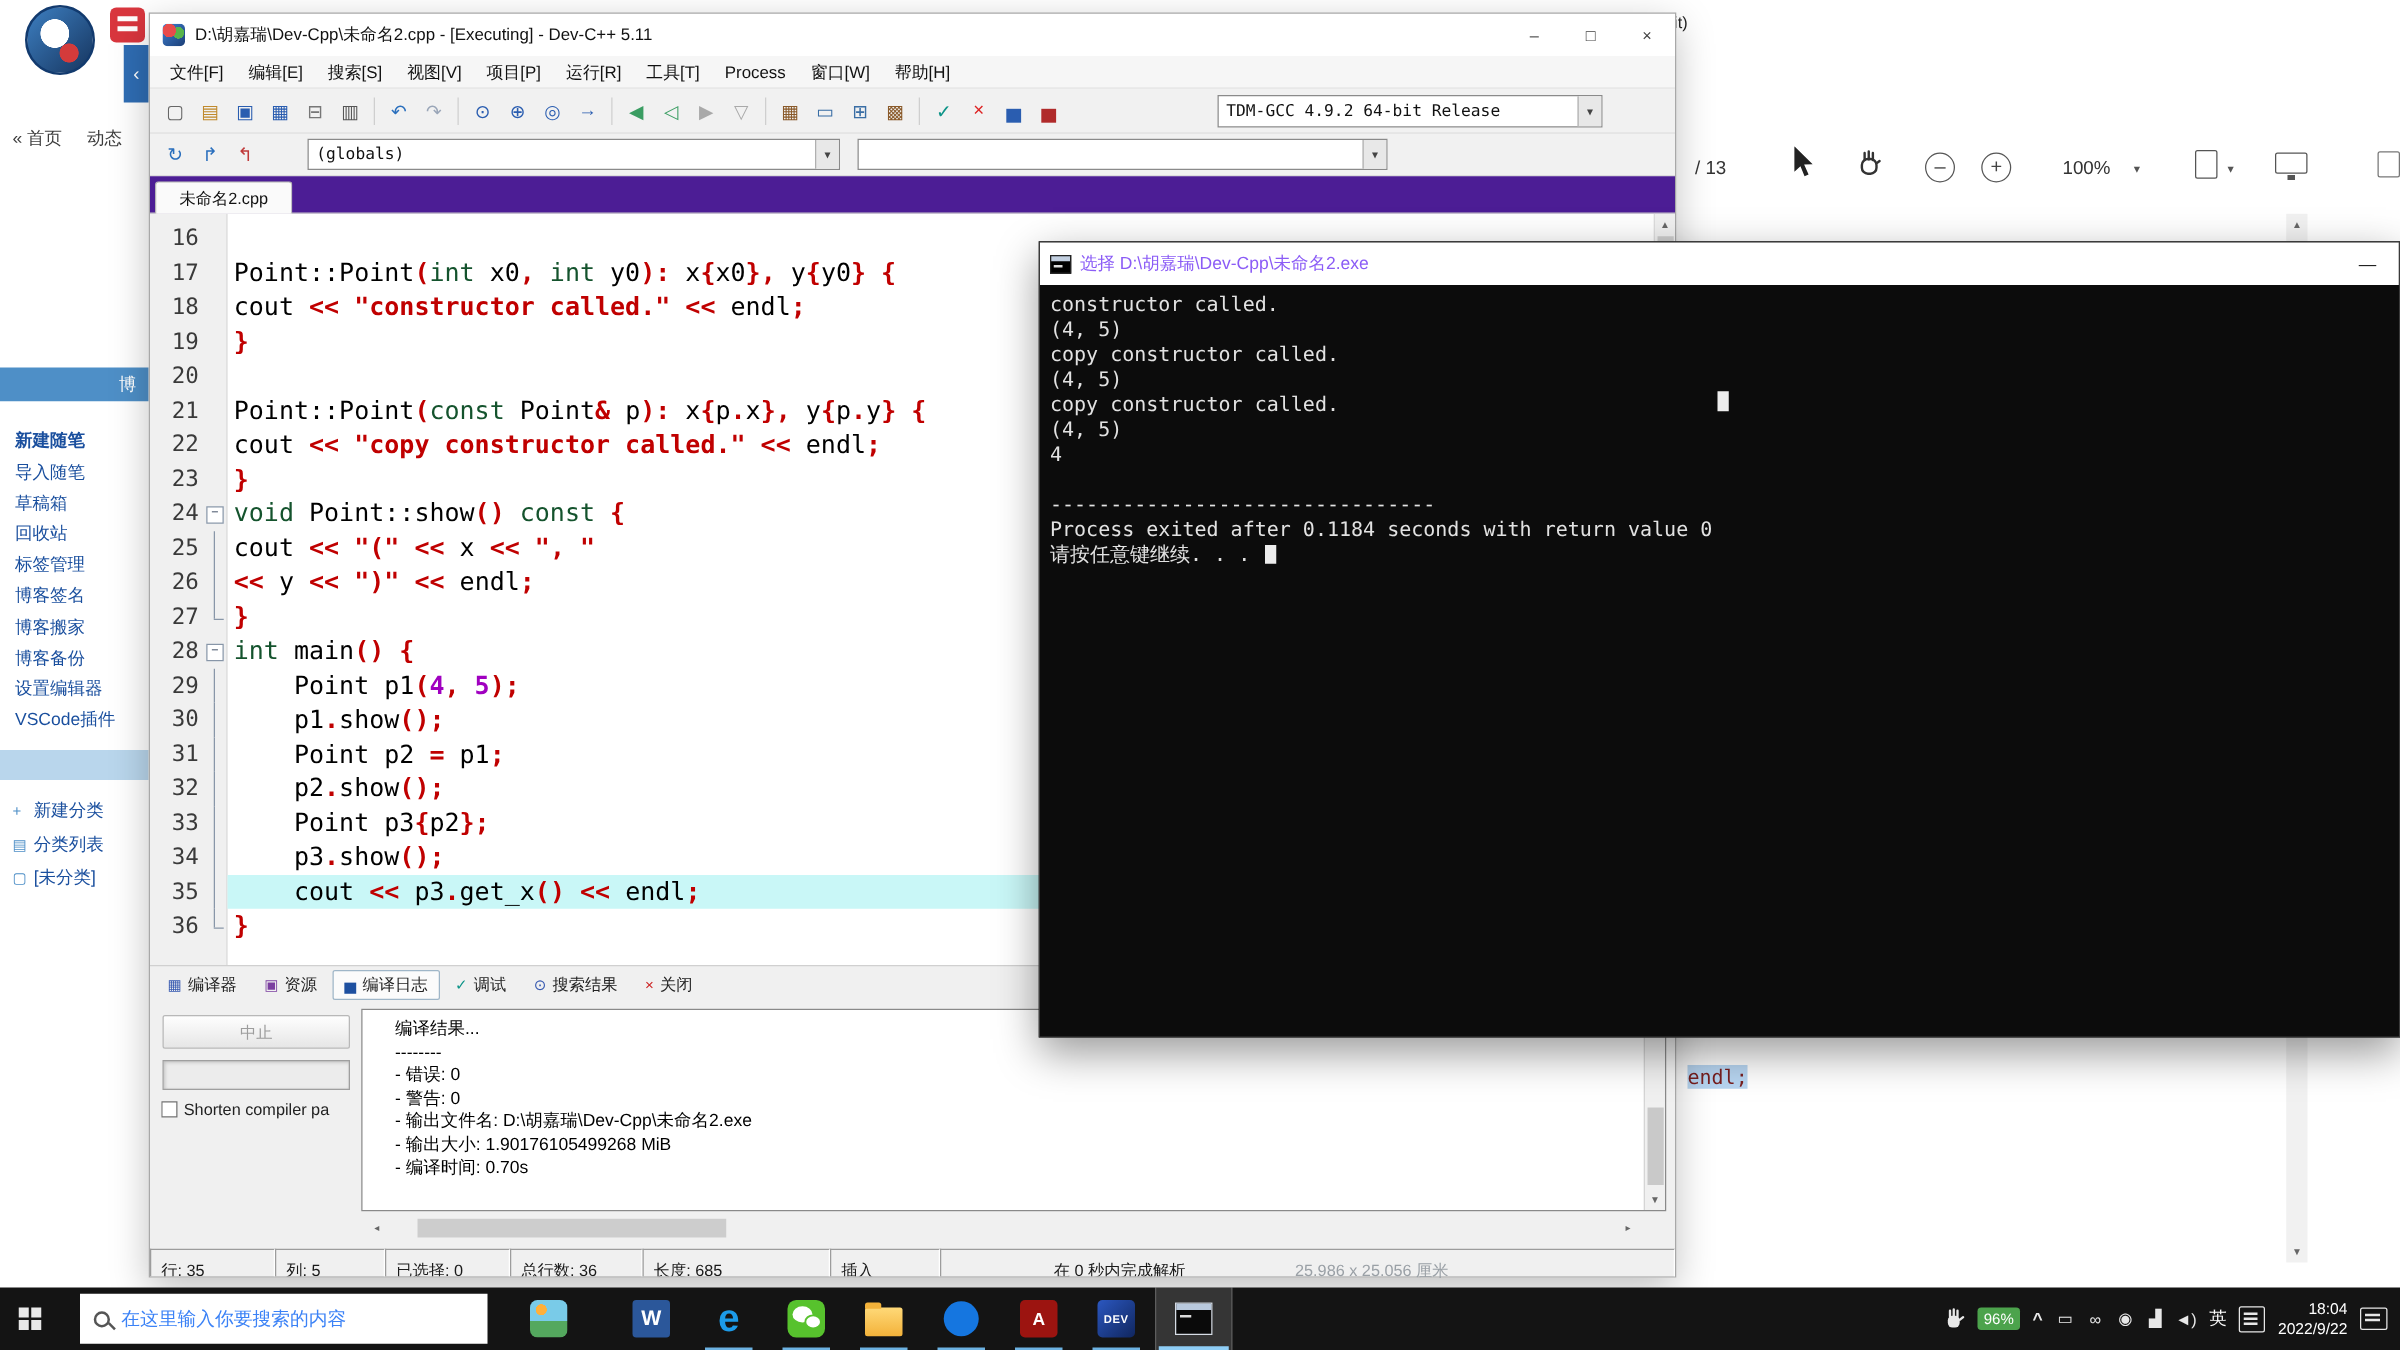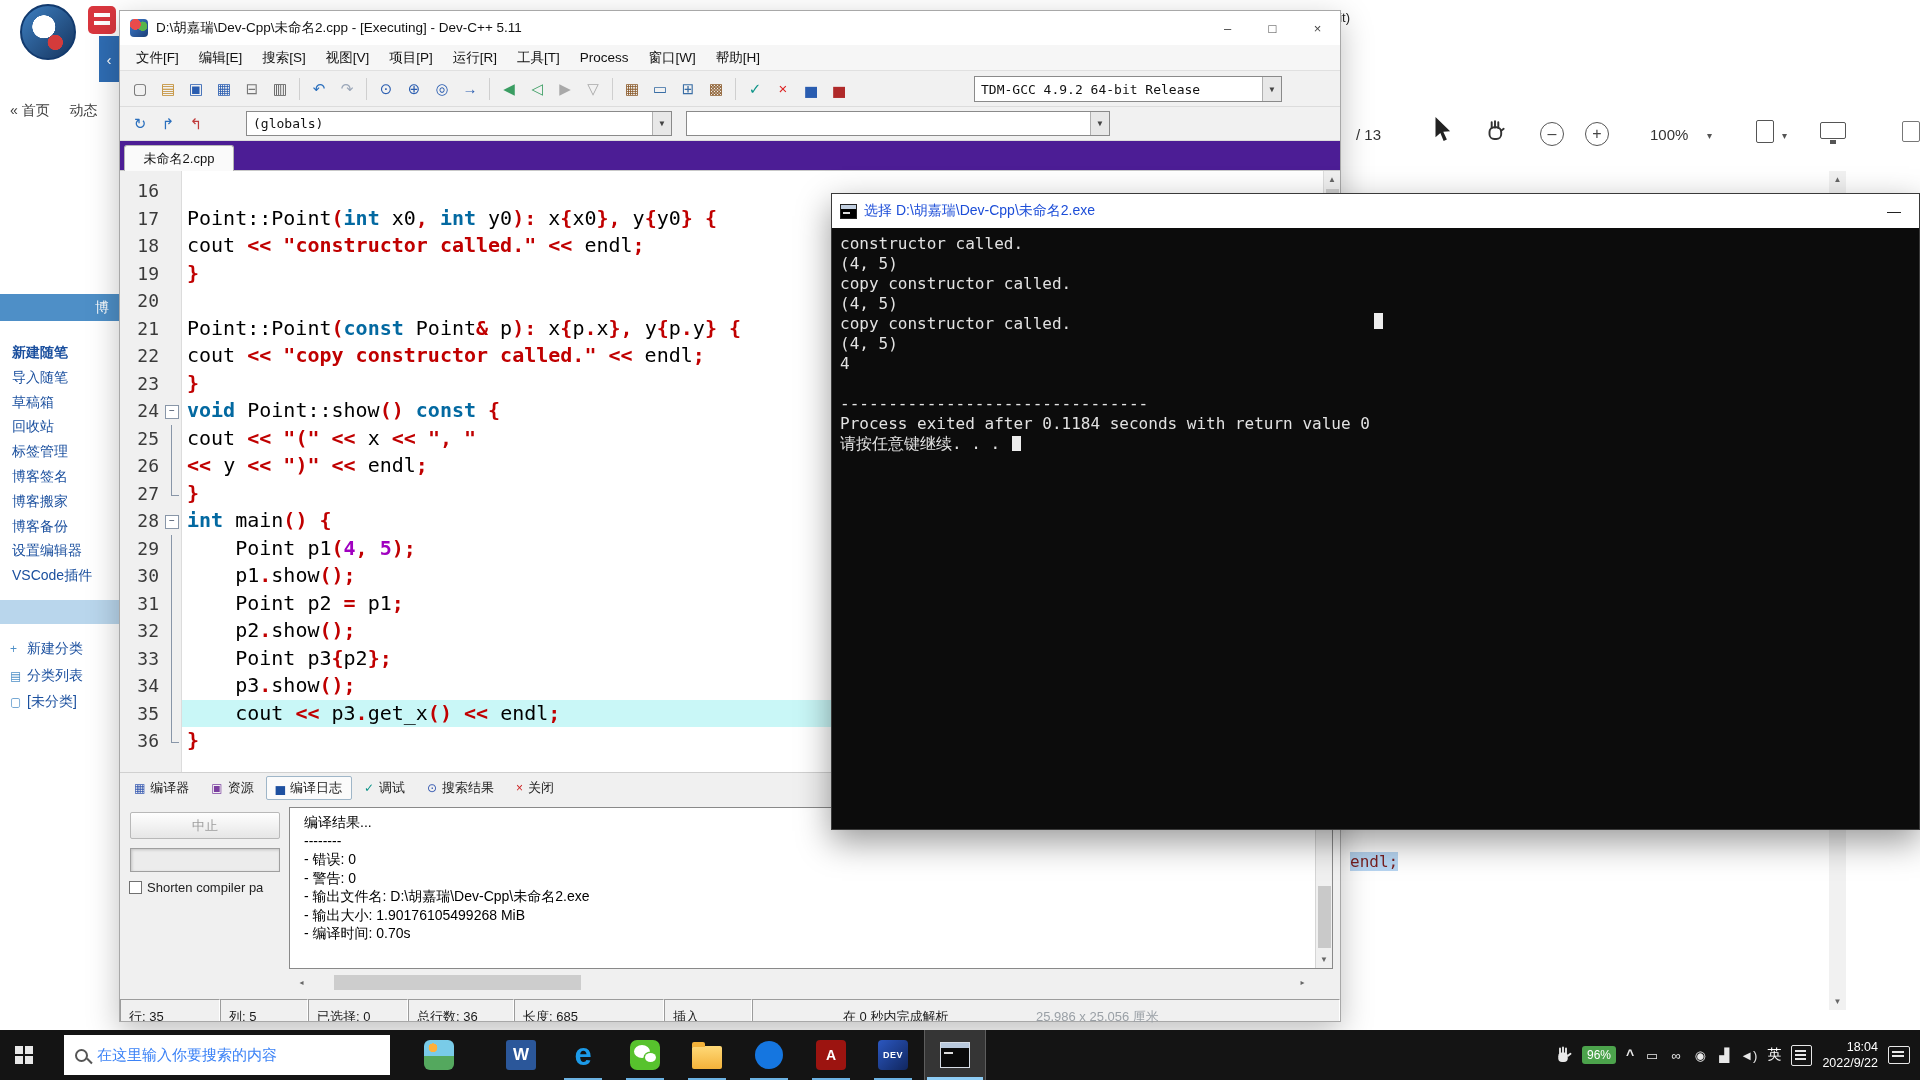--- a/index.html
+++ b/index.html
@@ -80,54 +80,54 @@
   .code-row{display:flex;height:27.5px;line-height:27.5px}
   .ln{width:42px;text-align:right;padding-right:3px;font-family:"DejaVu Sans Mono",monospace;font-size:18px;color:#3a3a3a;flex:none}
   .fold{width:20px;position:relative;flex:none}
   .f-mid::before{content:'';position:absolute;left:9px;top:0;bottom:0;border-left:1px solid #8896a8}
   .f-end::before{content:'';position:absolute;left:9px;top:0;height:55%;border-left:1px solid #8896a8}
   .f-end::after{content:'';position:absolute;left:9px;top:55%;width:8px;border-top:1px solid #8896a8}
   .f-open::before{content:'−';position:absolute;left:3px;top:8px;width:12px;height:12px;line-height:10px;text-align:center;font-size:10px;border:1px solid #8896a8;background:#fff;color:#33425a}
   .code{flex:1;font-family:"DejaVu Sans Mono",monospace;font-size:20px;white-space:pre;padding-left:5px}
   .hl .code{background:#c9f7f7}
   .tk-p{color:#000}
-  .tk-k{color:#0369a1;font-weight:bold}
+  .tk-k{color:#14532d;font-weight:normal}
   .tk-s{color:#c00000;font-weight:bold}
   .tk-t{color:#c00000;font-weight:bold}
   .tk-n{color:#a000c0;font-weight:bold}
   .ed-scroll{position:absolute;right:0;top:0;width:17px;height:100%;background:#f0f0f0;border-left:1px solid #ddd}
   .ed-thumb{position:absolute;left:2px;top:18px;width:13px;height:120px;background:#cdcdcd}
   .dc-paneltabs{position:absolute;left:0;top:761px;width:100%;height:30px;background:#f0f0f0;border-top:1px solid #d0d0d0;display:flex;align-items:center;padding-left:4px;gap:2px}
   .ptab{height:24px;display:flex;align-items:center;gap:5px;padding:0 9px;font-size:13px;border:1px solid rgba(0,0,0,0);border-radius:2px;color:#222;white-space:nowrap}
   .ptab.active{background:#fbfbfb;border-color:#9fb6c8}
   .ptab .ic{font-size:12px}
   .dc-panel{position:absolute;left:0;top:791px;width:100%;height:197px;background:#f0f0f0}
   .abort-btn{position:absolute;left:10px;top:10px;width:150px;height:27px;background:linear-gradient(#fefefe,#e6e6e6);border:1px solid #b8b8b8;border-radius:2px;color:#9d9d9d;font-size:13px;display:flex;align-items:center;justify-content:center}
   .progress{position:absolute;left:10px;top:46px;width:150px;height:24px;background:#ececec;border:1px solid #9f9f9f;box-shadow:inset 1px 1px 3px rgba(0,0,0,.18)}
   .shorten{position:absolute;left:9px;top:78px;display:flex;align-items:center;gap:5px;font-size:13px;color:#222;white-space:nowrap;overflow:hidden;width:158px}
   .cb{width:13px;height:13px;background:#fff;border:1px solid #707070;flex:none}
   .log-wrap{position:absolute;left:169px;top:5px;width:1044px;height:162px;border:1px solid #898989;background:#fff;display:flex}
-  .log-text{flex:1;padding:5px 14px;font-size:14px;line-height:18.5px;color:#000;overflow:hidden;white-space:nowrap}
+  .log-text{flex:1;padding:5px 26px;font-size:14px;line-height:18.5px;color:#000;overflow:hidden;white-space:nowrap}
   .log-vscroll{width:17px;background:#f0f0f0;border-left:1px solid #d5d5d5;position:relative;flex:none}
   .log-vscroll .down{position:absolute;bottom:0}
   .log-vthumb{position:absolute;left:2px;bottom:20px;width:13px;height:62px;background:#c9c9c9}
   .log-hscroll{position:absolute;left:173px;top:172px;width:1018px;height:17px;background:#f0f0f0;display:flex;align-items:center}
   .log-hscroll .sb-btn{width:17px;flex:none}
   .log-htrack{flex:1;position:relative;height:100%}
   .log-hthumb{position:absolute;left:24px;top:1px;width:247px;height:15px;background:#cdcdcd}
   .dc-status{position:absolute;left:0;top:988px;width:100%;height:36px;background:#f0f0f0;display:flex;font-size:13px;color:#1a1a1a}
   .st-cell{border:1px solid;border-color:#9c9c9c #fff #fff #9c9c9c;display:flex;align-items:center;padding:0 8px;white-space:nowrap}
 
   
   .console{position:absolute;left:831px;top:193px;width:1089px;height:637px;z-index:6;border:1px solid #3a3a3a;box-shadow:0 12px 32px rgba(0,0,0,.4);background:#0c0c0c}
   .cw-titlebar{position:absolute;left:0;top:0;width:100%;height:34px;background:#fff;display:flex;align-items:center;padding:0 8px}
   .cw-icon{width:17px;height:15px;border:1px solid #222;background:#000;margin-right:7px;position:relative;flex:none}
   .cw-icon::before{content:'';position:absolute;left:0;top:0;right:0;height:4px;background:#c2cfe0}
   .cw-icon::after{content:'';position:absolute;left:2px;top:7px;width:7px;height:2px;background:#ddd}
-  .cw-title{font-size:14px;color:#1d4ed8;white-space:nowrap;overflow:hidden}
+  .cw-title{font-size:14px;color:#8b5cf6;white-space:nowrap;overflow:hidden}
   .cw-min{position:absolute;right:18px;top:0;height:100%;display:flex;align-items:center;font-size:14px;color:#222}
   .cw-body{position:absolute;left:0;top:34px;right:0;bottom:0;background:#0c0c0c;padding:6px 8px;font-family:"DejaVu Sans Mono",monospace;font-size:16px;line-height:20px;color:#e2e2e2}
   .cw-line{white-space:pre;height:20px}
   .cw-cursor-stray{position:absolute;left:542px;top:85px;width:9px;height:16px;background:#ededed}
   .cursor-inline{display:inline-block;width:9px;height:15px;background:#ededed;vertical-align:-2px;margin-left:2px}
 
   
   .taskbar{position:absolute;left:0;top:1030px;width:1920px;height:50px;background:#141414;z-index:10;display:flex;align-items:center}
   .tb-start{width:48px;height:100%;display:flex;align-items:center;justify-content:center;flex:none}
   .win-logo{width:18px;height:18px;display:grid;grid-template-columns:8px 8px;grid-template-rows:8px 8px;gap:2px}

